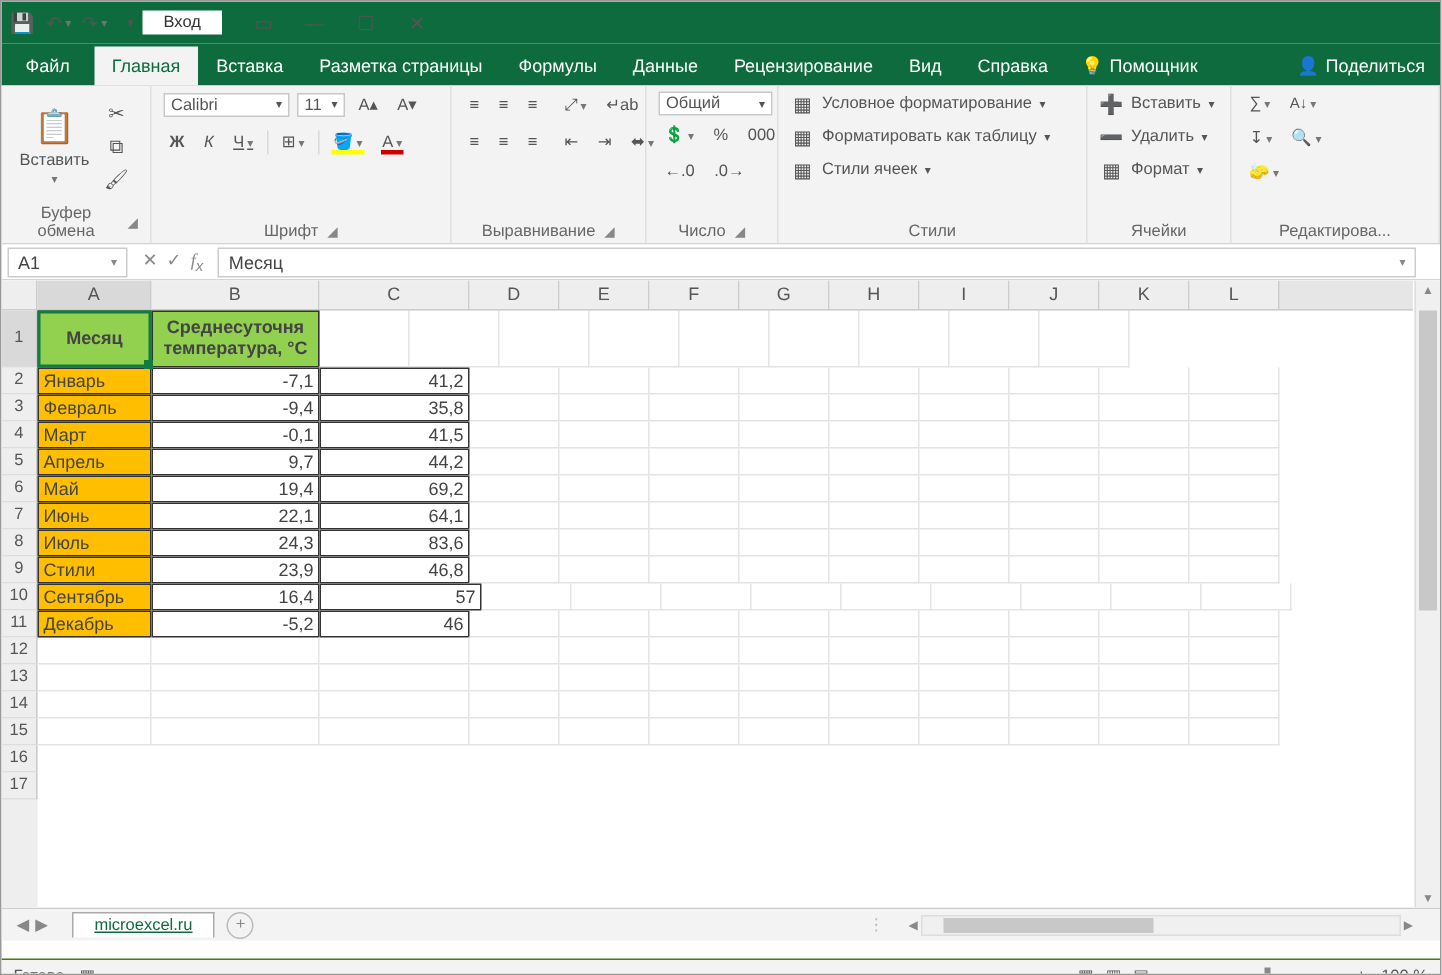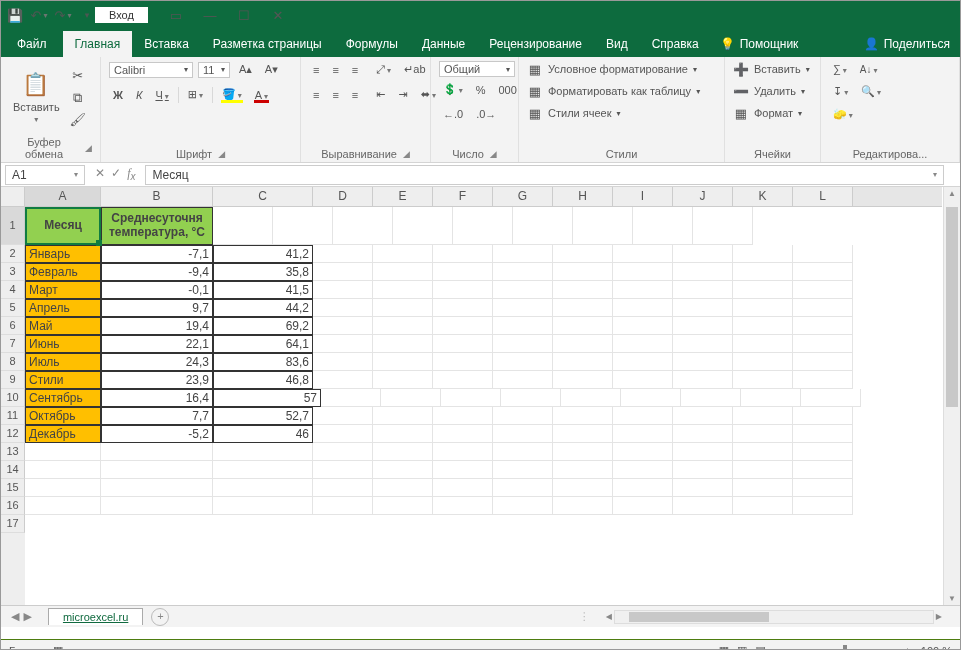--- a/index.html
+++ b/index.html
@@ -459,34 +459,20 @@
         <div class="cell" style="width: 60px;"></div>
         <div class="cell" style="width: 60px;"></div>
         <div class="cell" style="width: 60px;"></div>
         <div class="cell" style="width: 60px;"></div>
         <div class="cell" style="width: 60px;"></div>
         <div class="cell" style="width: 60px;"></div>
         <div class="cell" style="width: 60px;"></div>
         <div class="cell" style="width: 60px;"></div>
       </div>
       <div class="cell-row">
-        <div class="cell month" style="width: 76px;">Октябрь</div>
-        <div class="cell num" style="width: 112px;">7,7</div>
-        <div class="cell num" style="width: 100px;">52,7</div>
-        <div class="cell" style="width: 60px;"></div>
-        <div class="cell" style="width: 60px;"></div>
-        <div class="cell" style="width: 60px;"></div>
-        <div class="cell" style="width: 60px;"></div>
-        <div class="cell" style="width: 60px;"></div>
-        <div class="cell" style="width: 60px;"></div>
-        <div class="cell" style="width: 60px;"></div>
-        <div class="cell" style="width: 60px;"></div>
-        <div class="cell" style="width: 60px;"></div>
-      </div>
-      <div class="cell-row">
         <div class="cell month" style="width: 76px;">Декабрь</div>
         <div class="cell num" style="width: 112px;">-5,2</div>
         <div class="cell num" style="width: 100px;">46</div>
         <div class="cell" style="width: 60px;"></div>
         <div class="cell" style="width: 60px;"></div>
         <div class="cell" style="width: 60px;"></div>
         <div class="cell" style="width: 60px;"></div>
         <div class="cell" style="width: 60px;"></div>
         <div class="cell" style="width: 60px;"></div>
         <div class="cell" style="width: 60px;"></div>

